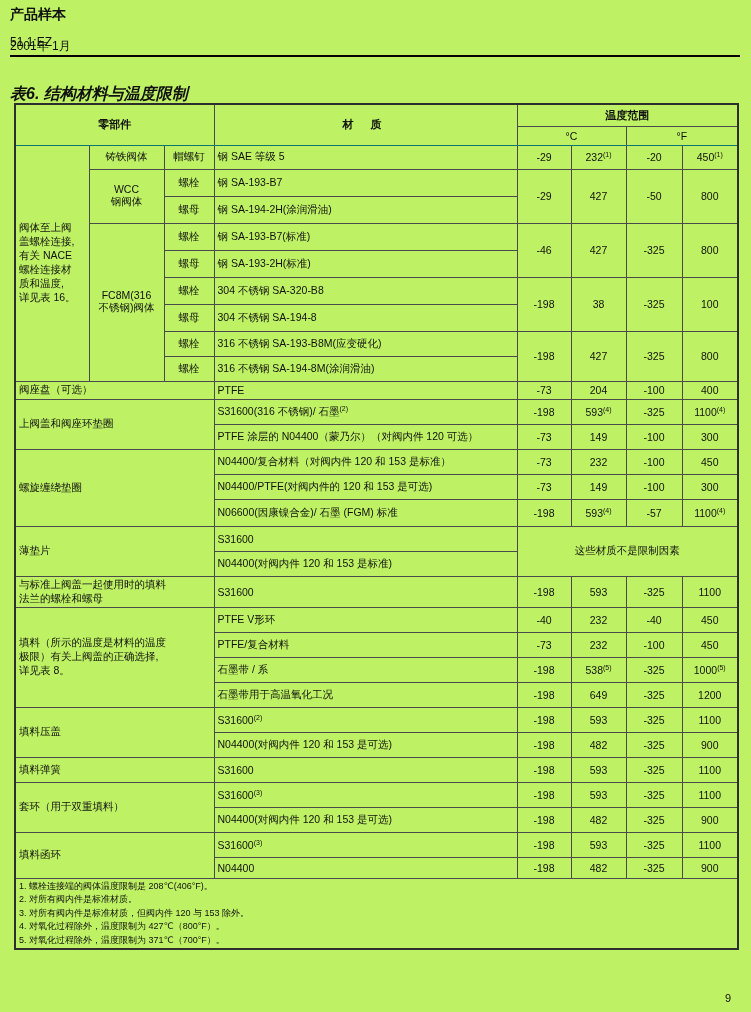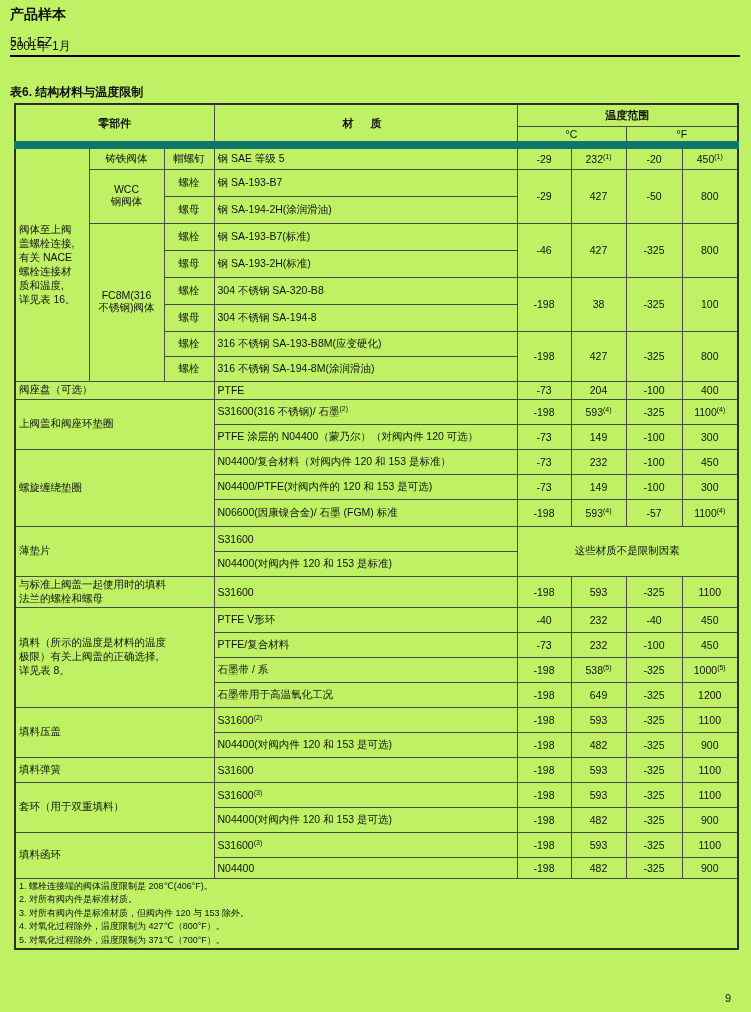--- a/index.html
+++ b/index.html
@@ -7,33 +7,33 @@
   body { font-family: "Liberation Sans", "DejaVu Sans", sans-serif; color: #111; }
   .page { position: relative; width: 751px; height: 1012px; background: #bef264; margin: 0 auto; overflow: hidden; }
 
   
   .doc-title   { position: absolute; left: 10px; top: 6px;  font-size: 14px; font-weight: bold; }
   .doc-number  { position: absolute; left: 10px; top: 23px; font-size: 12px; margin-top: 12px; }
   .doc-date    { position: absolute; left: 10px; top: 38px; font-size: 12px; text-align: right; }
   .model-title { position: absolute; right: 12px; top: 12px; font-size: 37px; letter-spacing: 1px; }
   .header-rule { position: absolute; left: 10px; top: 55px; width: 730px; height: 2px; background: #000; }
 
-  .table-caption { position: absolute; left: 10px; top: 84px; font-size: 12px; font-weight: bold; }
+  .table-caption { position: absolute; left: 10px; top: 84px; font-size: 16px; font-weight: bold; font-style: italic; }
 
   
   table.materials { position: absolute; left: 14px; top: 103px; width: 723px;
     border-collapse: collapse; table-layout: fixed; border: 2px solid #2e2e2e; }
   table.materials th, table.materials td { border: 1px solid #4a4a4a; padding: 1px 3px; overflow: hidden; }
   thead th { font-size: 11px; padding: 2px; }
   th.bold { font-weight: bold; }
   th.unit { font-weight: normal; font-size: 10.5px; }
   th.material-hdr { letter-spacing: 7px; }
   tr.hdr-row-1 th { height: 22px; }
   tr.hdr-row-2 th { height: 19px; }
-  thead tr:last-child th, thead th[rowspan] { border-bottom: 8px solid #0f766e; }
+  thead tr:last-child th, thead th[rowspan] { border-bottom: 1px solid #0f766e; }
 
   td { font-size: 10.5px; vertical-align: middle; }
   td.left { text-align: left; padding-left: 6px; }
   td.center { text-align: center; }
   td.k-mat { padding-left: 8px; }
   td span { white-space: pre-line; }
   sup { font-size: 7px; line-height: 0; }
 
   td.footnotes { padding: 3px 6px 5px 6px; vertical-align: top; text-align: left; border-top: 1px solid #4a4a4a; }
   td.footnotes div { font-size: 9px; line-height: 1.5; white-space: pre; }

